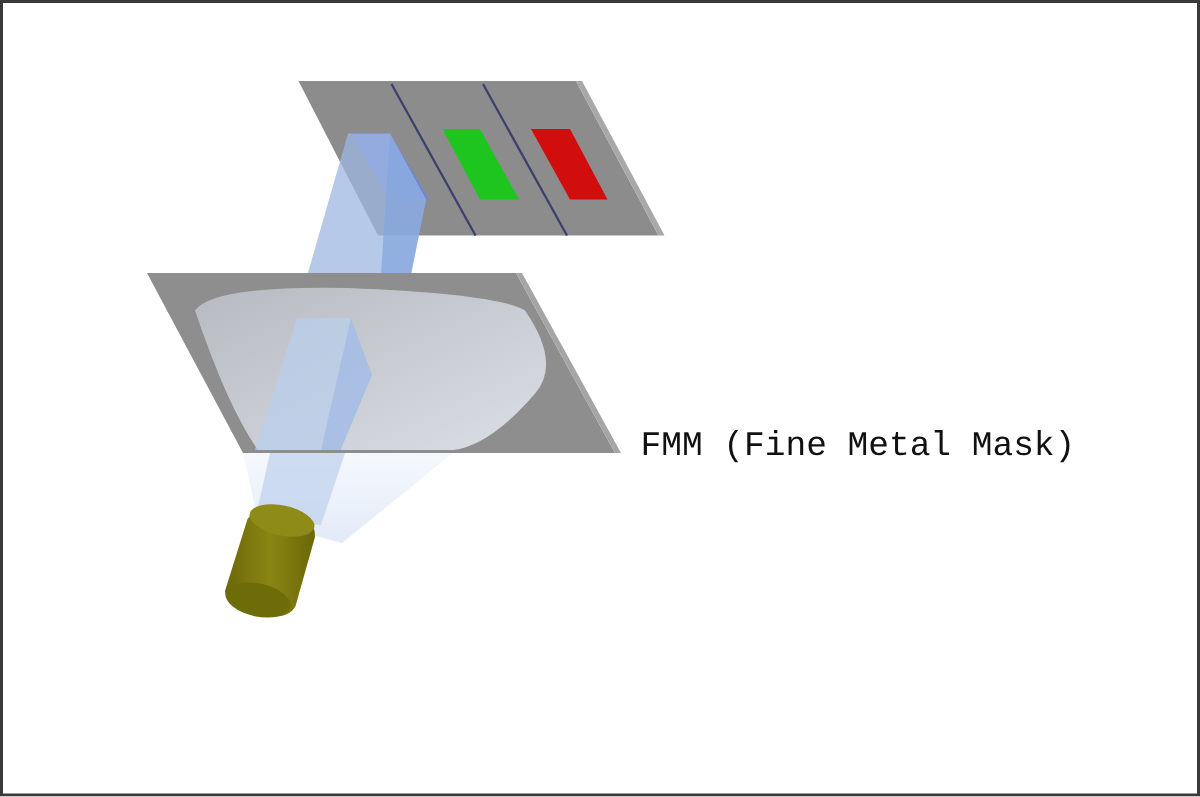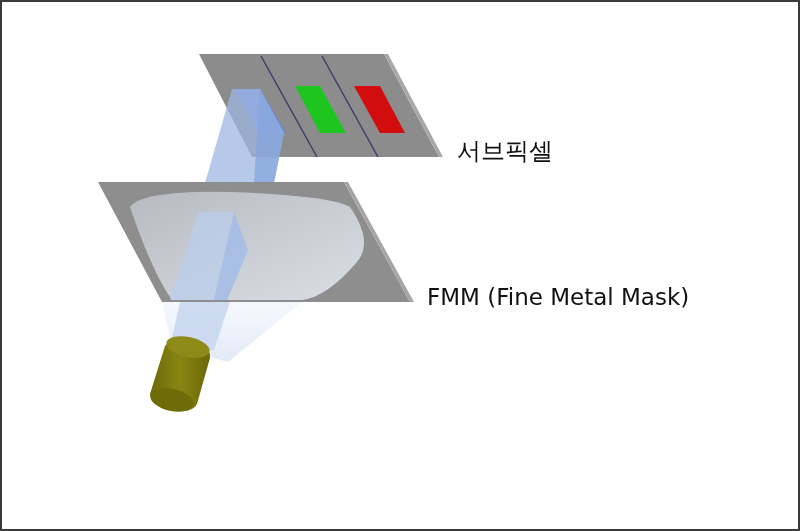--- a/index.html
+++ b/index.html
@@ -13,21 +13,21 @@
     font-family: "DejaVu Sans", sans-serif;
   }
   svg.diagram { position: absolute; left: 0; top: 0; }
   .label {
     position: absolute;
     color: #111;
     font-family: "DejaVu Sans", sans-serif;
     white-space: nowrap;
   }
   .lbl-subpixel { left: 455px; top: 133px; font-size: 24px; }
-  .lbl-fmm { left: 425px; top: 282px; font-size: 23px; }
+  .lbl-fmm { left: 425px; top: 282px; font-size: 23px; font-family: Liberation Mono, monospace; }
   .lbl-source { left: 92px; top: 427px; font-size: 24px; line-height: 34px; text-align: center; width: 168px; }
 </style>
 </head>
 <body>
 
 <div class="frame">
   <svg class="diagram" width="800" height="531" viewBox="0 0 800 531">
     <defs>
       <linearGradient id="plumeGrad" x1="0" y1="1" x2="0" y2="0">
         <stop offset="0" stop-color="#dfe8f7" stop-opacity="0.9"></stop>
@@ -72,15 +72,14 @@
     <polygon points="160,300 300,300 226,360 170,345" fill="url(#plumeGrad)"></polygon>
     <polygon points="178,300 228,300 212,348 168,345" fill="#c7d6ee" opacity="0.85"></polygon>
 
     <g>
       <path d="M163,344 Q170,333 190,336 Q208,340 208,356 L195,402 Q190,412 170,408 Q148,402 148,392 Z" fill="url(#cylGrad)"></path>
       <ellipse cx="186" cy="345" rx="22" ry="10" transform="rotate(12 186 345)" fill="#8f8b18"></ellipse>
       <ellipse cx="170" cy="398" rx="22" ry="11" transform="rotate(12 170 398)" fill="#6e6b09"></ellipse>
     </g>
   </svg>
 
-  <div class="label lbl-subpixel">서브픽셀</div>
   <div class="label lbl-fmm">FMM (Fine Metal Mask)</div>
 </div>
 
 </body></html>

